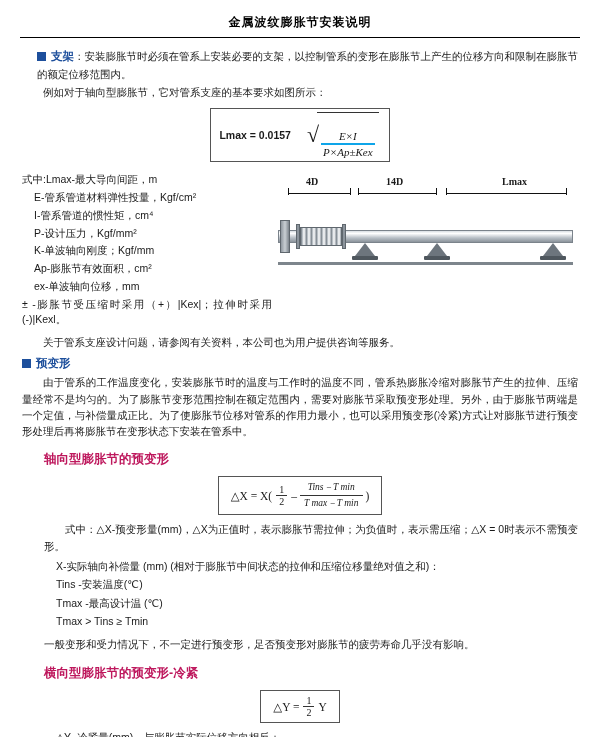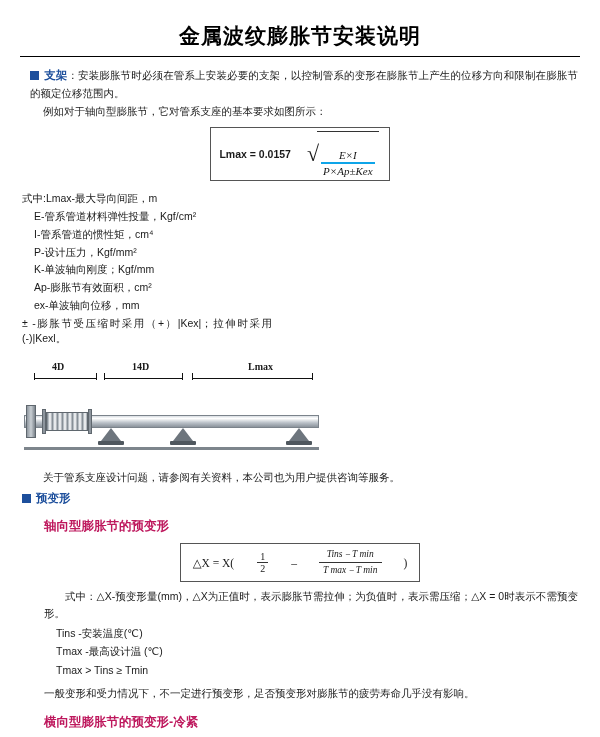--- a/index.html
+++ b/index.html
@@ -16,24 +16,24 @@
   }
   .page {
     position: relative;
     width: 600px;
     height: 737px;
     padding: 0;
     box-sizing: border-box;
   }
   .title {
     text-align: center;
-    font-size: 21px;
+    font-size: 12px;
     font-weight: bold;
     letter-spacing: 1px;
-    margin: 22px 0 6px 0;
+    margin: 14px 0 6px 0;
     color: #000;
   }
   .title-rule {
     width: 560px;
     margin: 0 auto 10px auto;
     border-bottom: 1px solid #000;
   }
   .body {
     padding: 0 22px;
     box-sizing: border-box;
@@ -57,21 +57,21 @@
     gap: 5px;
   }
   .sec-head .sq {
     display: inline-block;
     width: 9px;
     height: 9px;
     background: #1d4f9c;
     flex: none;
   }
   .sec-head-row {
-    margin: 7px 0 2px 8px;
+    margin: 7px 0 2px 15px;
     font-size: 10.5px;
     line-height: 1.55;
   }
   .sec-head-row .sq {
     display: inline-block;
     width: 9px;
     height: 9px;
     background: #1d4f9c;
     margin-right: 5px;
     vertical-align: -1px;
@@ -139,21 +139,20 @@
     margin: 0 0 2px 0;
     font-size: 10.5px;
     line-height: 1.5;
   }
   .defs .d1 { margin-left: 0; }
   .defs .d2 { margin-left: 12px; }
   .two-col {
     display: flex;
     align-items: flex-start;
     gap: 4px;
-    flex-direction: column;
   }
   .two-col .left {
     width: 250px;
     flex: none;
   }
   .two-col .right {
     flex: 1;
     padding-top: 8px;
   }
   
@@ -264,21 +263,21 @@
     height: 3px;
     background: #7d858c;
   }
   .formula2 {
     font-family: "Liberation Serif", serif;
     font-size: 11.5px;
     display: inline-flex;
     align-items: center;
     border: 1px solid #555;
     padding: 4px 12px;
-    gap: 20px;
+    gap: 1px;
   }
   .halffrac {
     display: inline-flex;
     flex-direction: column;
     text-align: center;
     font-size: 10px;
     margin: 0 3px;
   }
   .halffrac .n { border-bottom: 1px solid #333; padding: 0 3px; }
   .halffrac .d { padding: 0 3px; }
@@ -385,20 +384,21 @@
       </div>
     </div>
 
     <p class="indent" style="margin-top:4px;">关于管系支座设计问题，请参阅有关资料，本公司也为用户提供咨询等服务。</p>
 
     <div class="sec-head">
       <span class="sq"></span>
       <span>预变形</span>
     </div>
 
+    <p class="indent">由于管系的工作温度变化，安装膨胀节时的温度与工作时的温度不同，管系热膨胀冷缩对膨胀节产生的拉伸、压缩量经常不是均匀的。为了膨胀节变形范围控制在额定范围内，需要对膨胀节采取预变形处理。另外，由于膨胀节两端是一个定值，与补偿量成正比。为了使膨胀节位移对管系的作用力最小，也可以采用预变形(冷紧)方式让对膨胀节进行预变形处理后再将膨胀节在变形状态下安装在管系中。</p>
 
     <div class="sub-head">轴向型膨胀节的预变形</div>
 
     <div class="formula-box">
       <span class="formula2">
         <span>△X = X(</span>
         <span class="halffrac">
           <span class="n">1</span>
           <span class="d">2</span>
         </span>
@@ -406,20 +406,21 @@
         <span class="bigfrac">
           <span class="n">Tins－T min</span>
           <span class="d">T max－T min</span>
         </span>
         <span>)</span>
       </span>
     </div>
 
     <p class="indent" style="margin-left:22px;margin-top:4px;">式中：△X-预变形量(mm)，△X为正值时，表示膨胀节需拉伸；为负值时，表示需压缩；△X = 0时表示不需预变形。</p>
 
+    <div class="list-line">X-实际轴向补偿量 (mm) (相对于膨胀节中间状态的拉伸和压缩位移量绝对值之和)：</div>
     <div class="list-line">Tins -安装温度(℃)</div>
     <div class="list-line">Tmax -最高设计温 (℃)</div>
     <div class="list-line">Tmax &gt; Tins ≥ Tmin</div>
 
     <p class="note">一般变形和受力情况下，不一定进行预变形，足否预变形对膨胀节的疲劳寿命几乎没有影响。</p>
 
     <div class="sub-head">横向型膨胀节的预变形-冷紧</div>
 
     <div class="formula-box">
       <span class="formula2">

